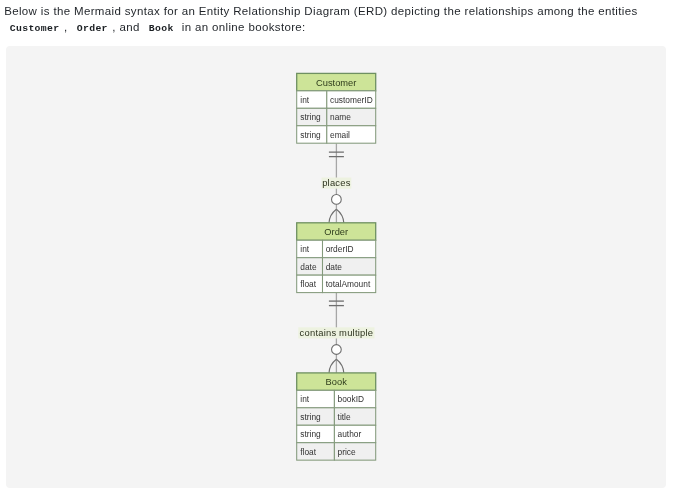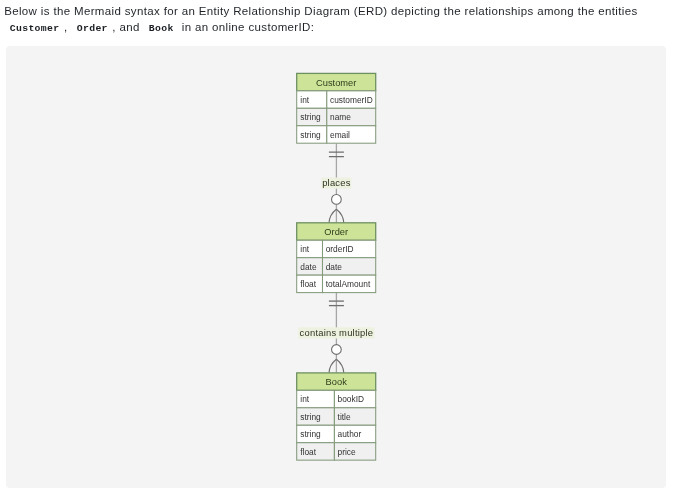--- a/index.html
+++ b/index.html
@@ -21,21 +21,21 @@
                text-anchor:middle; letter-spacing:0.22px; }
 </style>
 </head>
 <body>
 
 <div class="intro">
   <span>Below is the Mermaid syntax for an Entity Relationship Diagram (ERD) depicting the relationships among the entities</span>
   <span class="code">Customer</span><span>,</span>
   <span class="code">Order</span><span>, and</span>
   <span class="code">Book</span>
-  <span>in an online customerID:</span>
+  <span>in an online bookstore:</span>
 </div>
 
 <div class="diagram-panel">
   <svg id="erd" width="660" height="442" viewBox="0 0 660 442">
       <g>
         <path d="M330.4,97.6 L330.4,176.8" stroke="#a6a6a6" stroke-width="1.3" fill="none"></path>
         <path d="M322.9,106.19999999999999 L337.9,106.19999999999999" stroke="#6e6e6e" stroke-width="1.3" fill="none"></path>
         <path d="M322.9,110.69999999999999 L337.9,110.69999999999999" stroke="#6e6e6e" stroke-width="1.3" fill="none"></path>
         <circle cx="330.4" cy="153.4" r="4.85" stroke="#6e6e6e" stroke-width="1.1" fill="#ffffff"></circle>
         <path d="M330.4,163.20000000000002 C326.29999999999995,166.3 323.4,170.60000000000002 323,176.8" stroke="#6e6e6e" stroke-width="1.1" fill="none"></path>

